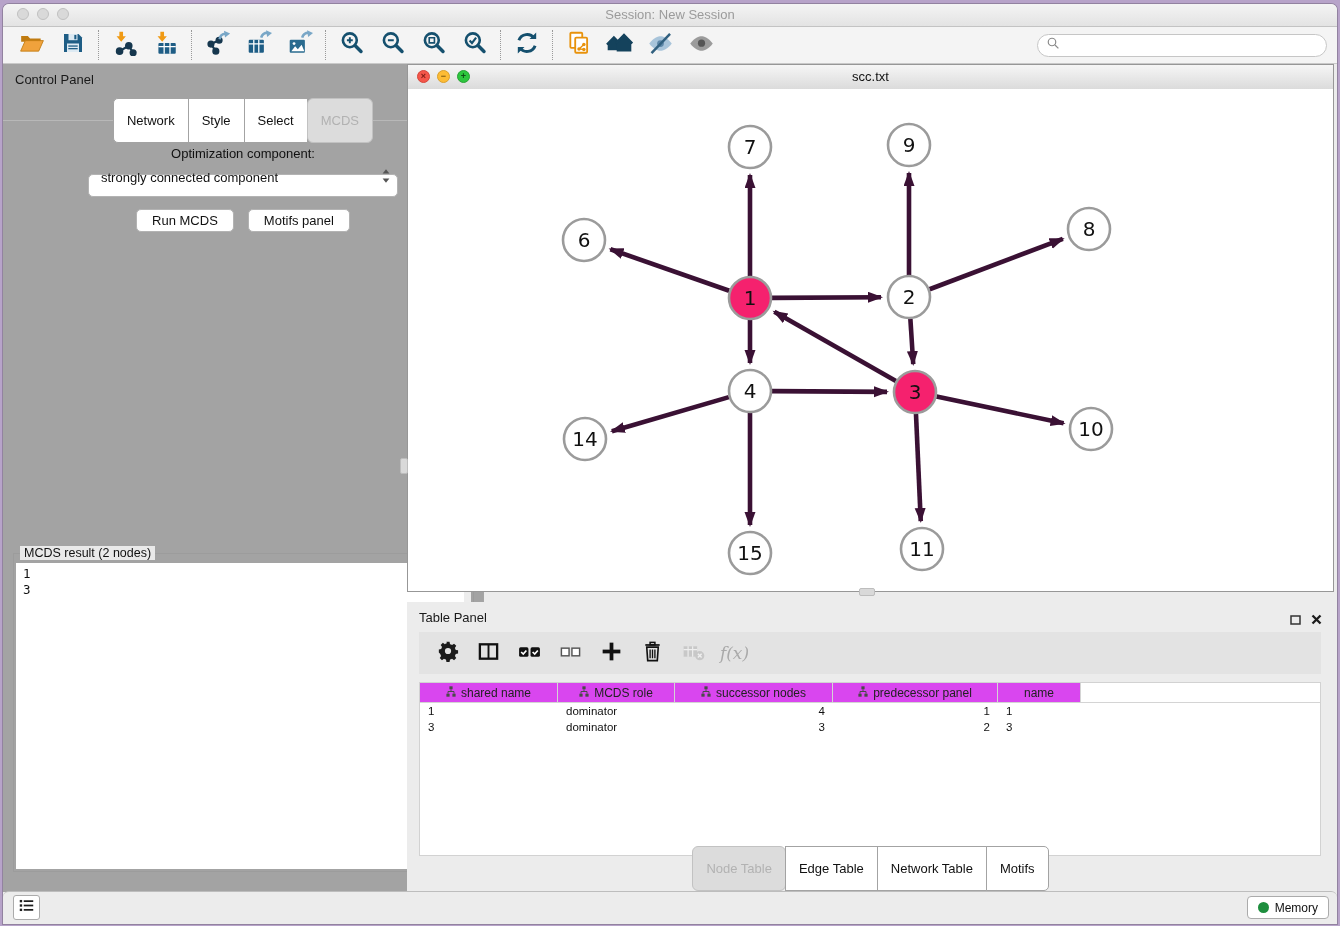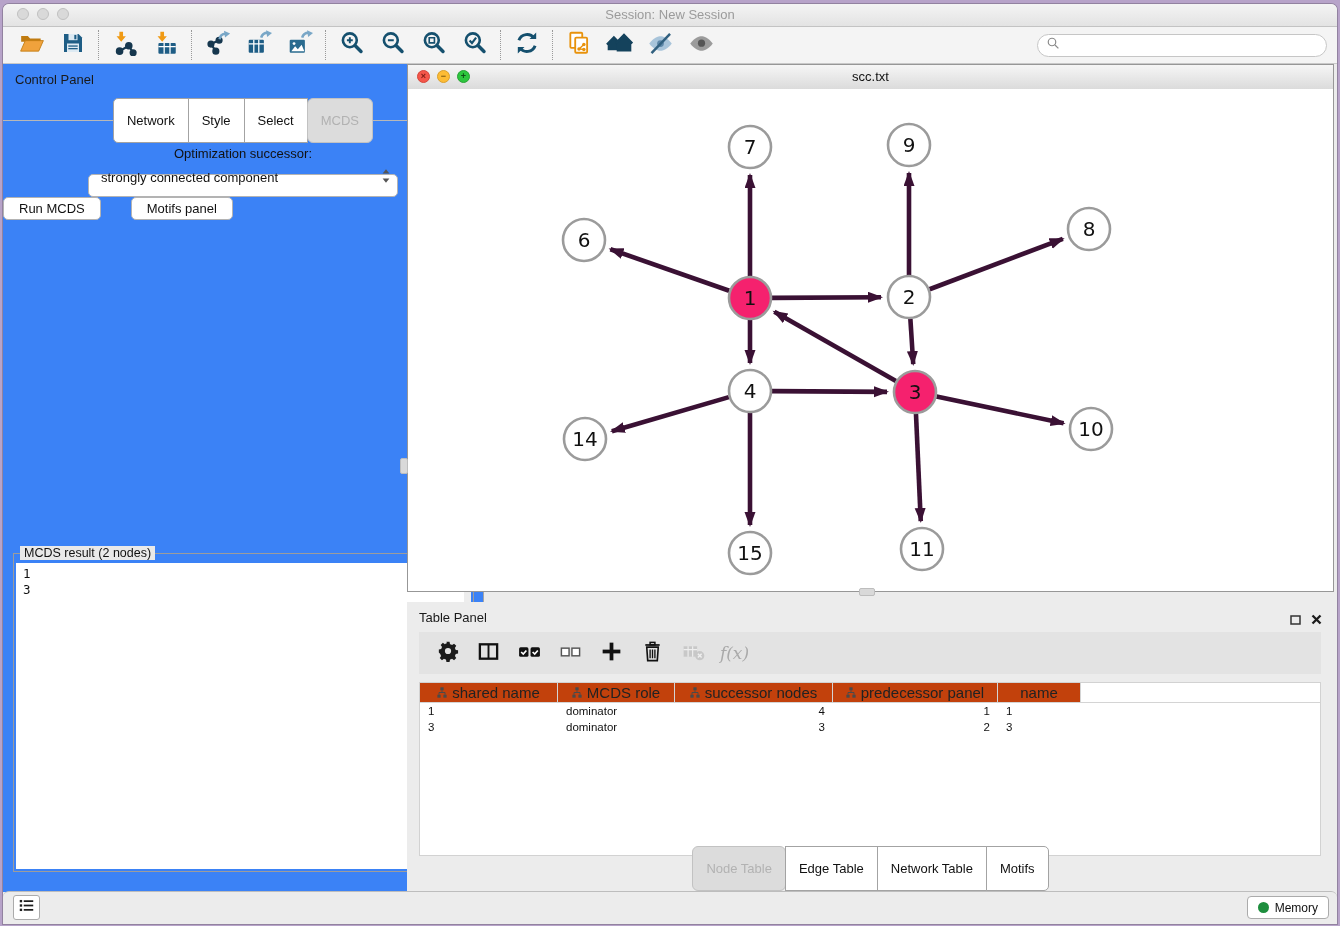--- a/index.html
+++ b/index.html
@@ -9,33 +9,33 @@
   #titlebar{position:absolute;left:0;top:0;right:0;height:22px;background:linear-gradient(#f4f4f4,#e3e3e3);border-bottom:1px solid #c3c3c3;}
   .tl-dot{width:12px;height:12px;border-radius:50%;background:#d9d9d9;border:1px solid #c0c0c0;position:absolute;top:4px;box-sizing:border-box;}
   #win-title{text-align:center;line-height:22px;font-size:13px;color:#9b9b9b;}
   
   #toolbar{position:absolute;left:0;top:23px;right:0;height:37px;background:#f4f4f4;border-bottom:1px solid #c9c9c9;display:flex;align-items:center;padding-left:8px;box-sizing:border-box;}
   .tb-btn{width:41px;height:32px;display:flex;align-items:center;justify-content:center;cursor:default;}
   .tb-sep{height:30px;border-left:1px dotted #9a9a9a;margin:0 5px;}
   #search-box{margin-left:auto;margin-right:10px;width:290px;height:23px;background:#fff;border:1px solid #c6c6c6;border-radius:12px;display:flex;align-items:center;padding-left:8px;gap:5px;box-sizing:border-box;}
   #search-box input{border:none;outline:none;flex:1;font-size:13px;background:transparent;font-family:"Liberation Sans",sans-serif;}
   
-  #control-panel{position:absolute;left:0;top:60px;width:481px;bottom:32px;background:#3b82f6;border-right:1px solid #a5a5a5;box-sizing:border-box;}
+  #control-panel{position:absolute;left:0;top:60px;width:481px;bottom:32px;background:#a3a3a3;border-right:1px solid #a5a5a5;box-sizing:border-box;}
   .panel-title{position:absolute;left:12px;top:8px;font-size:13px;color:#1a1a1a;}
   .win-btns{position:absolute;right:10px;top:8px;display:flex;gap:10px;align-items:center;}
   .tabs-row{position:absolute;left:0;right:0;top:34px;display:flex;justify-content:center;z-index:2;}
   .tab{background:#fff;border:1px solid #a3a3a3;padding:14px 13px;font-size:13px;margin-left:-1px;color:#111;white-space:nowrap;}
   .tab.first{border-radius:5px 0 0 5px;margin-left:0;}
   .tab.last{border-radius:0 5px 5px 0;}
   .tab.disabled{background:#dcdcdc;color:#b2b2b2;border:1px solid #c2c2c2;border-radius:6px;}
   .cp-body{position:absolute;left:0;right:0;top:56px;bottom:0;border-top:1px solid #b8b8b8;}
   .opt-label{text-align:center;margin-top:25px;font-size:13px;color:#111;}
   .dropdown{margin:13px auto 0;width:310px;height:23px;background:#fff;border:1px solid #b3b3b3;border-radius:5px;display:flex;align-items:center;padding:0 6px 16px 12px;box-sizing:border-box;font-size:13px;color:#111;}
   .dropdown .dd-val{flex:1;}
-  .btn-row{display:flex;gap:30px;}
+  .btn-row{display:flex;justify-content:center;gap:14px;margin-top:12px;}
   .push-btn{background:#fff;border:1px solid #b3b3b3;border-radius:5px;font-size:13px;padding:3px 15px;color:#111;font-family:"Liberation Sans",sans-serif;}
   .result-group{position:absolute;left:10px;right:9px;top:432px;bottom:20px;border:1px solid #9c9c9c;}
   .result-legend{position:absolute;left:6px;top:-8px;background:#e9e9e9;padding:0 4px;font-size:12.5px;color:#111;}
   .result-inner{position:absolute;left:2px;right:2px;top:9px;bottom:2px;background:#fff;}
   .result-scroll{position:absolute;right:0;top:0;bottom:0;width:7px;background:#ededed;}
   .result-text{margin:0;padding:3px 7px;font-family:"DejaVu Sans Mono",monospace;font-size:12.5px;color:#111;line-height:16px;}
   
   #network-window{position:absolute;left:404px;top:60px;width:927px;height:528px;background:#fff;border:1px solid #979797;box-sizing:border-box;}
   .nw-titlebar{height:24px;background:linear-gradient(#f6f6f6,#dbdbdb);border-bottom:1px solid #ababab;position:relative;}
   .nw-title{text-align:center;line-height:24px;font-size:13px;color:#111;}
@@ -47,21 +47,21 @@
   .nw-canvas{position:absolute;left:0;right:0;top:24px;bottom:0;background:#fff;}
   .grip-v{position:absolute;left:397px;top:454px;width:8px;height:16px;background:#d9d9d9;border:1px solid #bdbdbd;border-radius:2px;z-index:6;box-sizing:border-box;}
   .grip-h{position:absolute;left:856px;top:584px;width:16px;height:8px;background:#d9d9d9;border:1px solid #bdbdbd;border-radius:2px;z-index:6;box-sizing:border-box;}
   
   #table-panel{position:absolute;left:404px;top:590px;width:927px;height:298px;background:#ececec;margin-top:8px;}
   #tp-toolbar{position:absolute;left:12px;right:13px;top:30px;height:42px;background:#e3e3e3;display:flex;align-items:center;gap:4px;padding-left:10px;box-sizing:border-box;}
   .tp-btn{width:37px;height:36px;display:flex;align-items:center;justify-content:center;}
   .fx-label{font-family:"DejaVu Serif",serif;font-style:italic;font-size:17px;color:#a9a9a9;}
   #tp-table{position:absolute;left:12px;right:13px;top:80px;bottom:44px;background:#fff;border:1px solid #d2d2d2;overflow:hidden;box-sizing:border-box;}
   .thead{display:flex;height:19px;background:#fff;border-bottom:1px solid #d4d4d4;}
-  .th{display:flex;align-items:center;justify-content:center;gap:5px;font-size:15px;color:#222;border-right:1px solid #d4d4d4;box-sizing:border-box;background:#c2410c;height:19px;}
+  .th{display:flex;align-items:center;justify-content:center;gap:5px;font-size:12px;color:#222;border-right:1px solid #d4d4d4;box-sizing:border-box;background:#d946ef;height:19px;}
   .trow{display:flex;height:16px;align-items:center;}
   .td{font-size:11.5px;color:#111;box-sizing:border-box;padding:0 8px;white-space:nowrap;overflow:hidden;}
   #tp-tabs{position:absolute;left:0;right:0;bottom:9px;display:flex;justify-content:center;}
   
   #status-bar{position:absolute;left:0;right:0;bottom:0;height:32px;background:#ececec;border-top:1px solid #bdbdbd;border-radius:6px;}
   #list-btn{position:absolute;left:10px;top:3px;width:27px;height:25px;background:#fff;border:1px solid #ababab;border-radius:3px;display:flex;align-items:center;justify-content:center;box-sizing:border-box;}
   #memory-btn{position:absolute;right:8px;top:4px;height:23px;background:#fff;border:1px solid #ababab;border-radius:4px;display:flex;align-items:center;gap:6px;padding:0 10px;font-size:12px;color:#111;box-sizing:border-box;}
   .mem-dot{width:11px;height:11px;border-radius:50%;background:#1e8e3e;}
 </style>
 </head>
@@ -233,21 +233,21 @@
             <path d="M1.5 1.5l8 8M9.5 1.5l-8 8" stroke="#1c1c1c" stroke-width="2.3"></path>
           </svg></span>
     </div>
     <div class="tabs-row" id="cp-tabs">
         <div class="tab first">Network</div>
         <div class="tab">Style</div>
         <div class="tab">Select</div>
         <div class="tab last disabled">MCDS</div>
       </div>
     <div class="cp-body">
-      <div class="opt-label">Optimization successor:</div>
+      <div class="opt-label">Optimization component:</div>
       <div class="dropdown">
         <span class="dd-val">strongly connected component</span>
         <span><svg viewBox="0 0 10 16" width="10" height="16">
               <path d="M5 1.2 8.4 5.6H1.6z" fill="#555"></path>
               <path d="M5 14.8 1.6 10.4h6.8z" fill="#555"></path>
             </svg></span>
       </div>
       <div class="btn-row">
         <button class="push-btn">Run MCDS</button>
         <button class="push-btn">Motifs panel</button>

